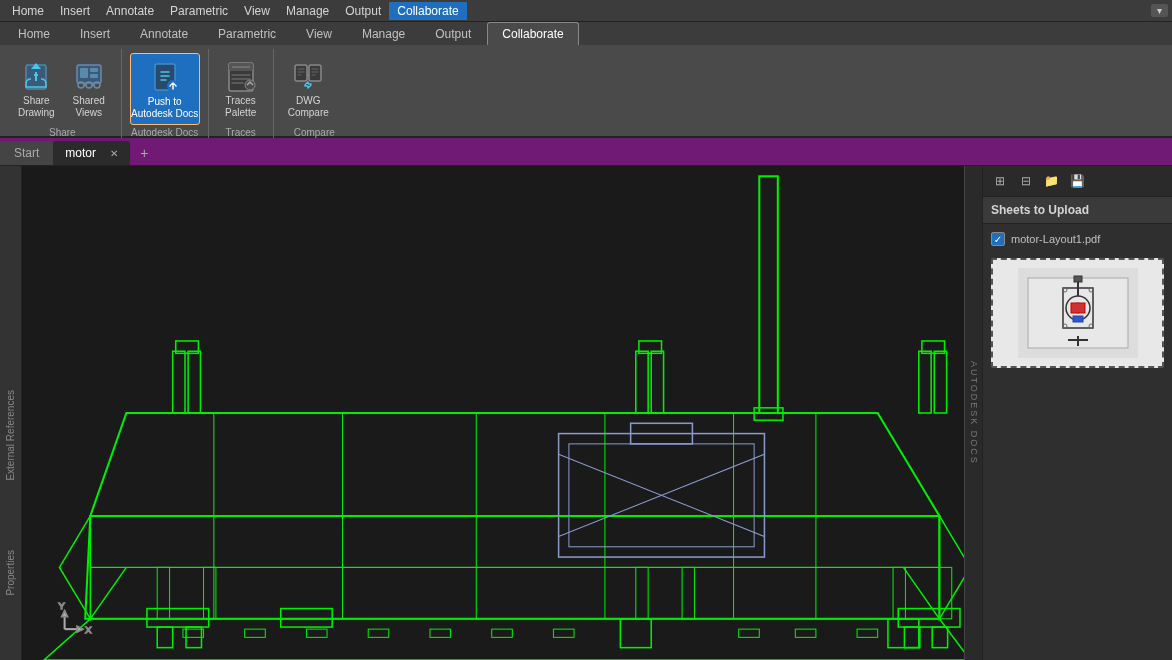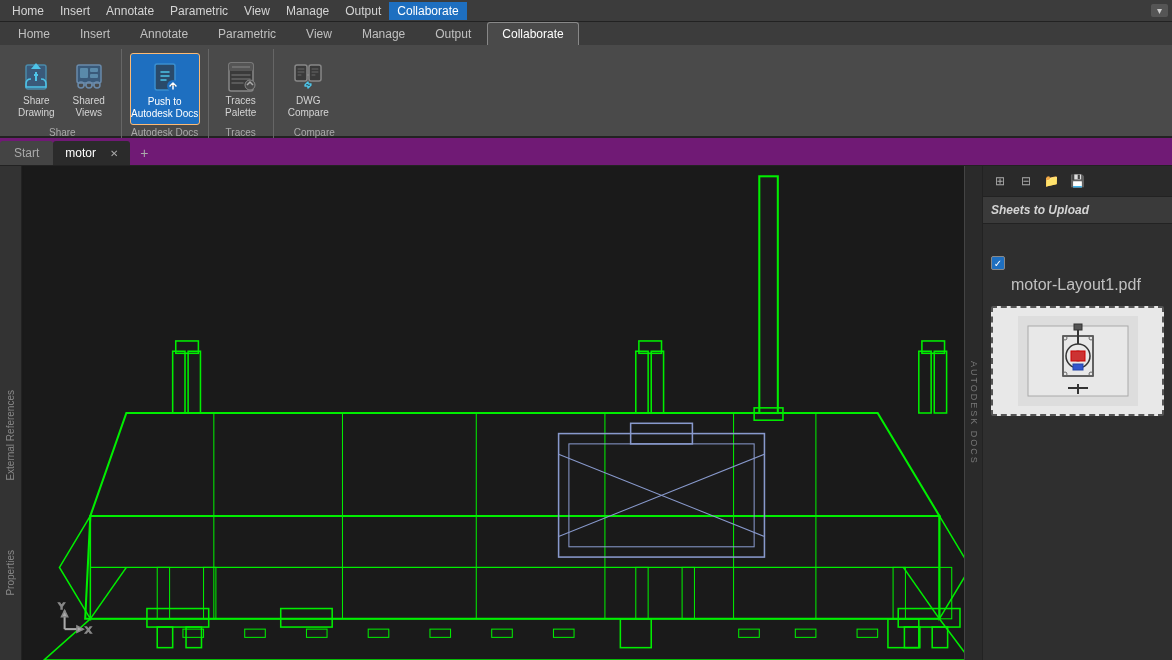--- a/index.html
+++ b/index.html
@@ -243,21 +243,20 @@
       align-items: center;
       gap: 6px;
       border-bottom: 1px solid #222;
     }
 
     .right-panel-title {
       color: #d4d4d4;
       font-size: 12px;
       font-weight: bold;
       flex: 1;
-      font-style: italic;
     }
     .panel-icon-btn {
       width: 22px;
       height: 22px;
       display: flex;
       align-items: center;
       justify-content: center;
       cursor: pointer;
       border-radius: 2px;
       color: #aaa;
@@ -290,22 +289,21 @@
       flex-shrink: 0;
     }
     .sheet-checkbox::after {
       content: '✓';
       color: #fff;
       font-size: 10px;
     }
 
     .sheet-name {
       color: #c0c0c0;
-      font-size: 16px;
-      margin-top: 44px;
+      font-size: 11px;
     }
 
     .sheet-thumbnail {
       margin: 4px 8px;
       border: 2px dashed #555;
       background: #e8e8e8;
       height: 110px;
       border-radius: 2px;
       display: flex;
       align-items: center;

